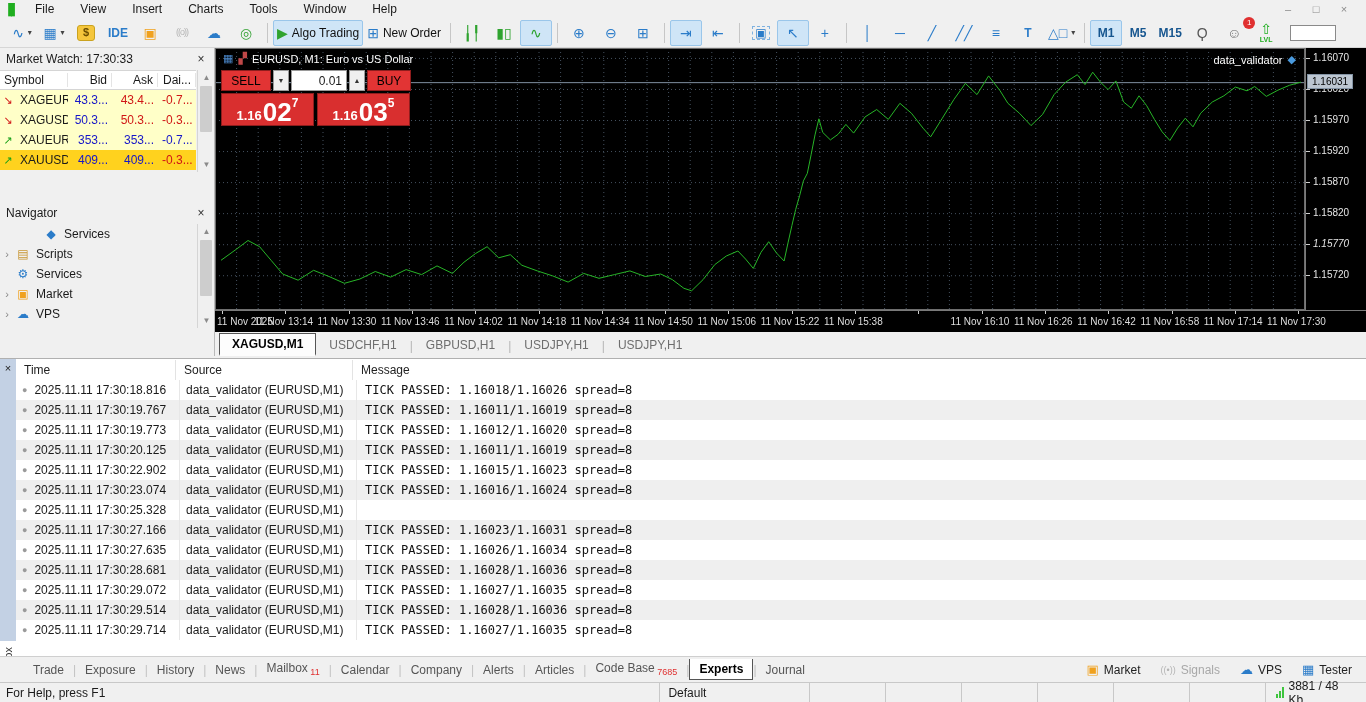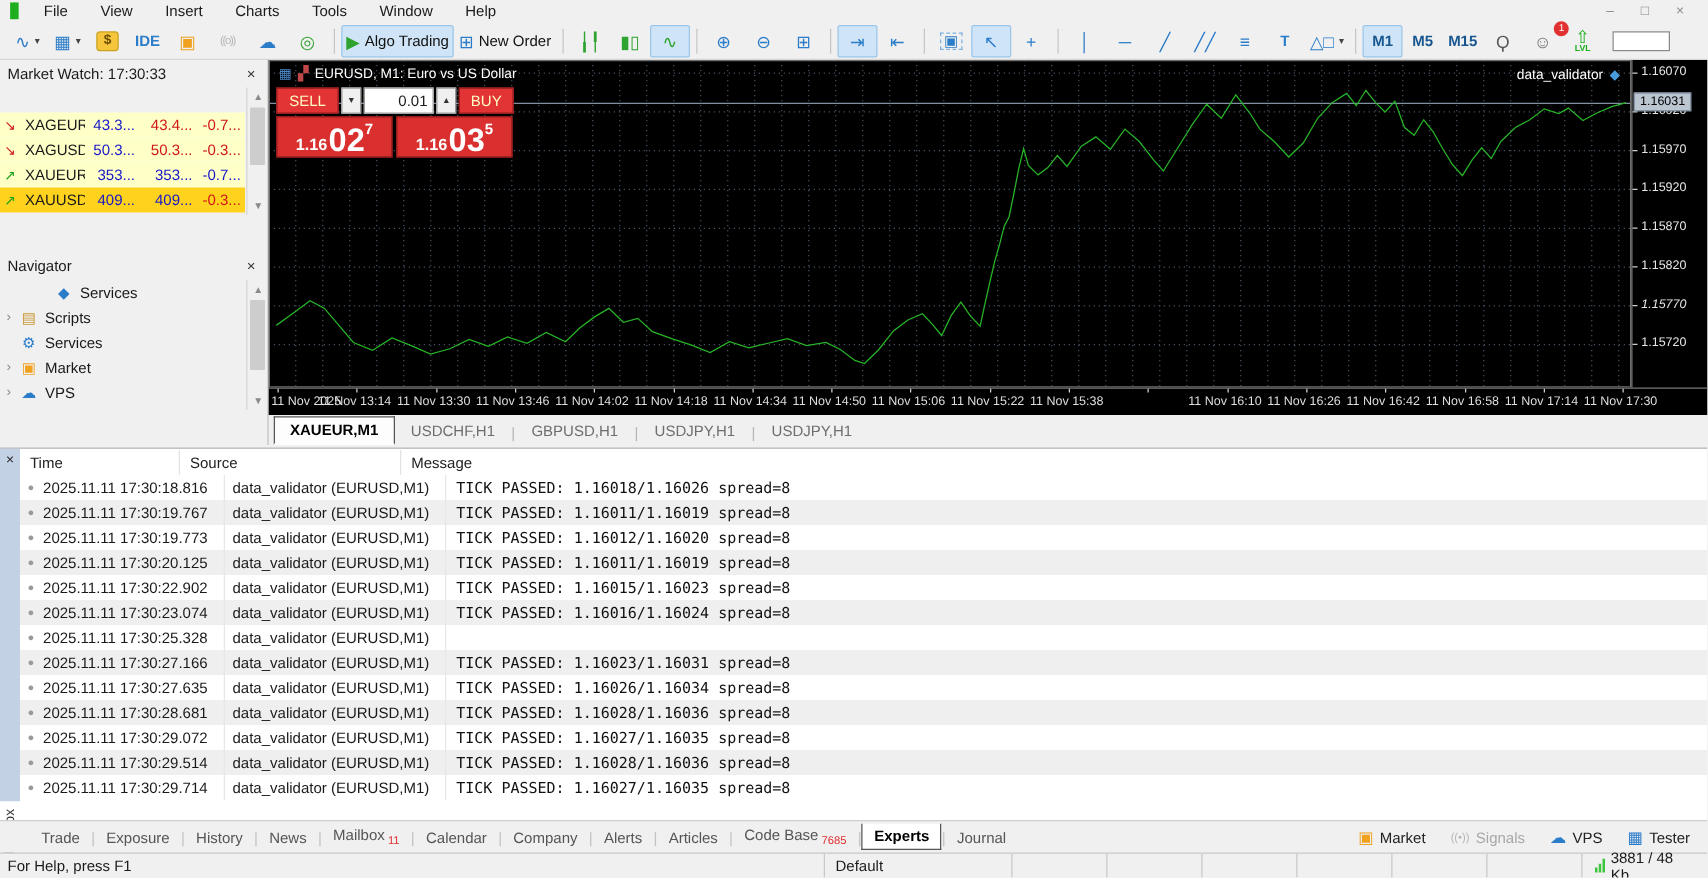--- a/index.html
+++ b/index.html
@@ -70,21 +70,21 @@
   .pax-tick{position:absolute;left:0;width:4px;height:1px;background:#cfcfcf;}
   #cur-price{position:absolute;left:1px;background:#bcc6d1;color:#000;font-size:10px;padding:1px 4px;border:1px solid #8494a5;}
   #taxis{position:absolute;left:0;top:262px;width:1151px;height:20px;border-top:1px solid #7a7a7a;}
   .tax-lbl{position:absolute;top:5px;color:#dedede;font-size:10px;white-space:nowrap;}
   .tax-tick{position:absolute;top:0;width:1px;height:3px;background:#cfcfcf;}
   #chart-header{position:absolute;left:8px;top:4px;color:#fff;font-size:11px;display:flex;gap:5px;align-items:center;}
   #ea-label{position:absolute;right:70px;top:5px;color:#fff;font-size:11px;display:flex;gap:5px;align-items:center;}
   
   #oneclick{position:absolute;left:6px;top:22px;width:194px;}
   .oc-row1{display:flex;gap:2px;height:21px;}
-  .oc-sell,.oc-buy{width:50px;background:#e23434;color:#fef9c3;display:flex;align-items:center;justify-content:center;
+  .oc-sell,.oc-buy{width:50px;background:#e23434;color:#000000;display:flex;align-items:center;justify-content:center;
     font-size:12px;border:1px solid #8f1d1d;box-sizing:border-box;}
   .oc-buy{width:44px;}
   .oc-dd{width:16px;background:#f0f0f0;border:1px solid #9a9a9a;display:flex;align-items:center;justify-content:center;
     font-size:7px;color:#333;box-sizing:border-box;}
   .oc-vol{width:56px;background:#fff;border:1px solid #9a9a9a;display:flex;align-items:center;justify-content:flex-end;
     padding-right:4px;box-sizing:border-box;font-size:12px;}
   .oc-row2{display:flex;gap:3px;margin-top:2px;}
   .oc-price{width:93px;height:33px;background:#d92f2f;border:1px solid #8f1d1d;box-sizing:border-box;color:#fff;
     display:flex;align-items:flex-end;justify-content:center;padding-bottom:2px;}
   .oc-price .p-small{font-size:13px;font-weight:bold;margin-right:1px;}
@@ -265,20 +265,26 @@
     <span class="tb-btn tb-rel">
       <span class="meter"><span style="width: 42%;"></span></span>
     </span>
   </div>
 
 <div id="market-watch">
   <div class="panel-title">
     <span>Market Watch: 17:30:33</span>
     <span class="close-x">×</span>
   </div>
+  <div id="mw-cols">
+      <span class="mw-h" style="width: 68px;">Symbol</span>
+      <span class="mw-h num" style="width: 44px;">Bid</span>
+      <span class="mw-h num" style="width: 46px;">Ask</span>
+      <span class="mw-h num" style="width: 38px;">Dai...</span>
+    </div>
   <div id="mw-rows">
       <div class="mw-row" style="background: rgb(255, 255, 200);">
         <span class="mw-arrow" style="color: rgb(208, 22, 22);">↘</span>
         <span class="mw-cell" style="width: 52px;">XAGEUR</span>
         <span class="mw-cell num" style="width: 44px; color: rgb(22, 22, 200);">43.3...</span>
         <span class="mw-cell num" style="width: 46px; color: rgb(208, 22, 22);">43.4...</span>
         <span class="mw-cell num" style="width: 38px; color: rgb(208, 22, 22);">-0.7...</span>
       </div>
       <div class="mw-row" style="background: rgb(255, 255, 200);">
         <span class="mw-arrow" style="color: rgb(208, 22, 22);">↘</span>
@@ -498,36 +504,36 @@
       <div class="oc-price">
         <span class="p-small">1.16</span>
         <span class="p-big">03</span>
         <span class="p-sup">5</span>
       </div>
     </div>
   </div>
 </div>
 
 <div id="chart-tabs">
-    <span class="ctab active">XAUEUR,M1</span>
+    <span class="ctab active">XAGUSD,M1</span>
     <span class="ctab">USDCHF,H1</span>
     <span class="ctab-sep">|</span>
     <span class="ctab">GBPUSD,H1</span>
     <span class="ctab-sep">|</span>
     <span class="ctab">USDJPY,H1</span>
     <span class="ctab-sep">|</span>
     <span class="ctab">USDJPY,H1</span>
   </div>
 
 <div id="toolbox">
   <div id="tbx-gutter">
     <span id="tbx-close">×</span>
   </div>
   <div id="tbx-head" style="display: flex;">
-      <span class="tbx-hcell" style="width: 128px;">Time</span>
+      <span class="tbx-hcell" style="width: 160px;">Time</span>
       <span class="tbx-hcell" style="width: 177px;">Source</span>
       <span class="tbx-hcell" style="flex: 1 1 0%; border-right: none;">Message</span>
     </div>
   <div id="tbx-rows">
       <div class="tbx-row">
         <span class="c-time">
           <span class="c-dot">●</span>
           <span>2025.11.11 17:30:18.816</span>
         </span>
         <span class="c-source">data_validator (EURUSD,M1)</span>

